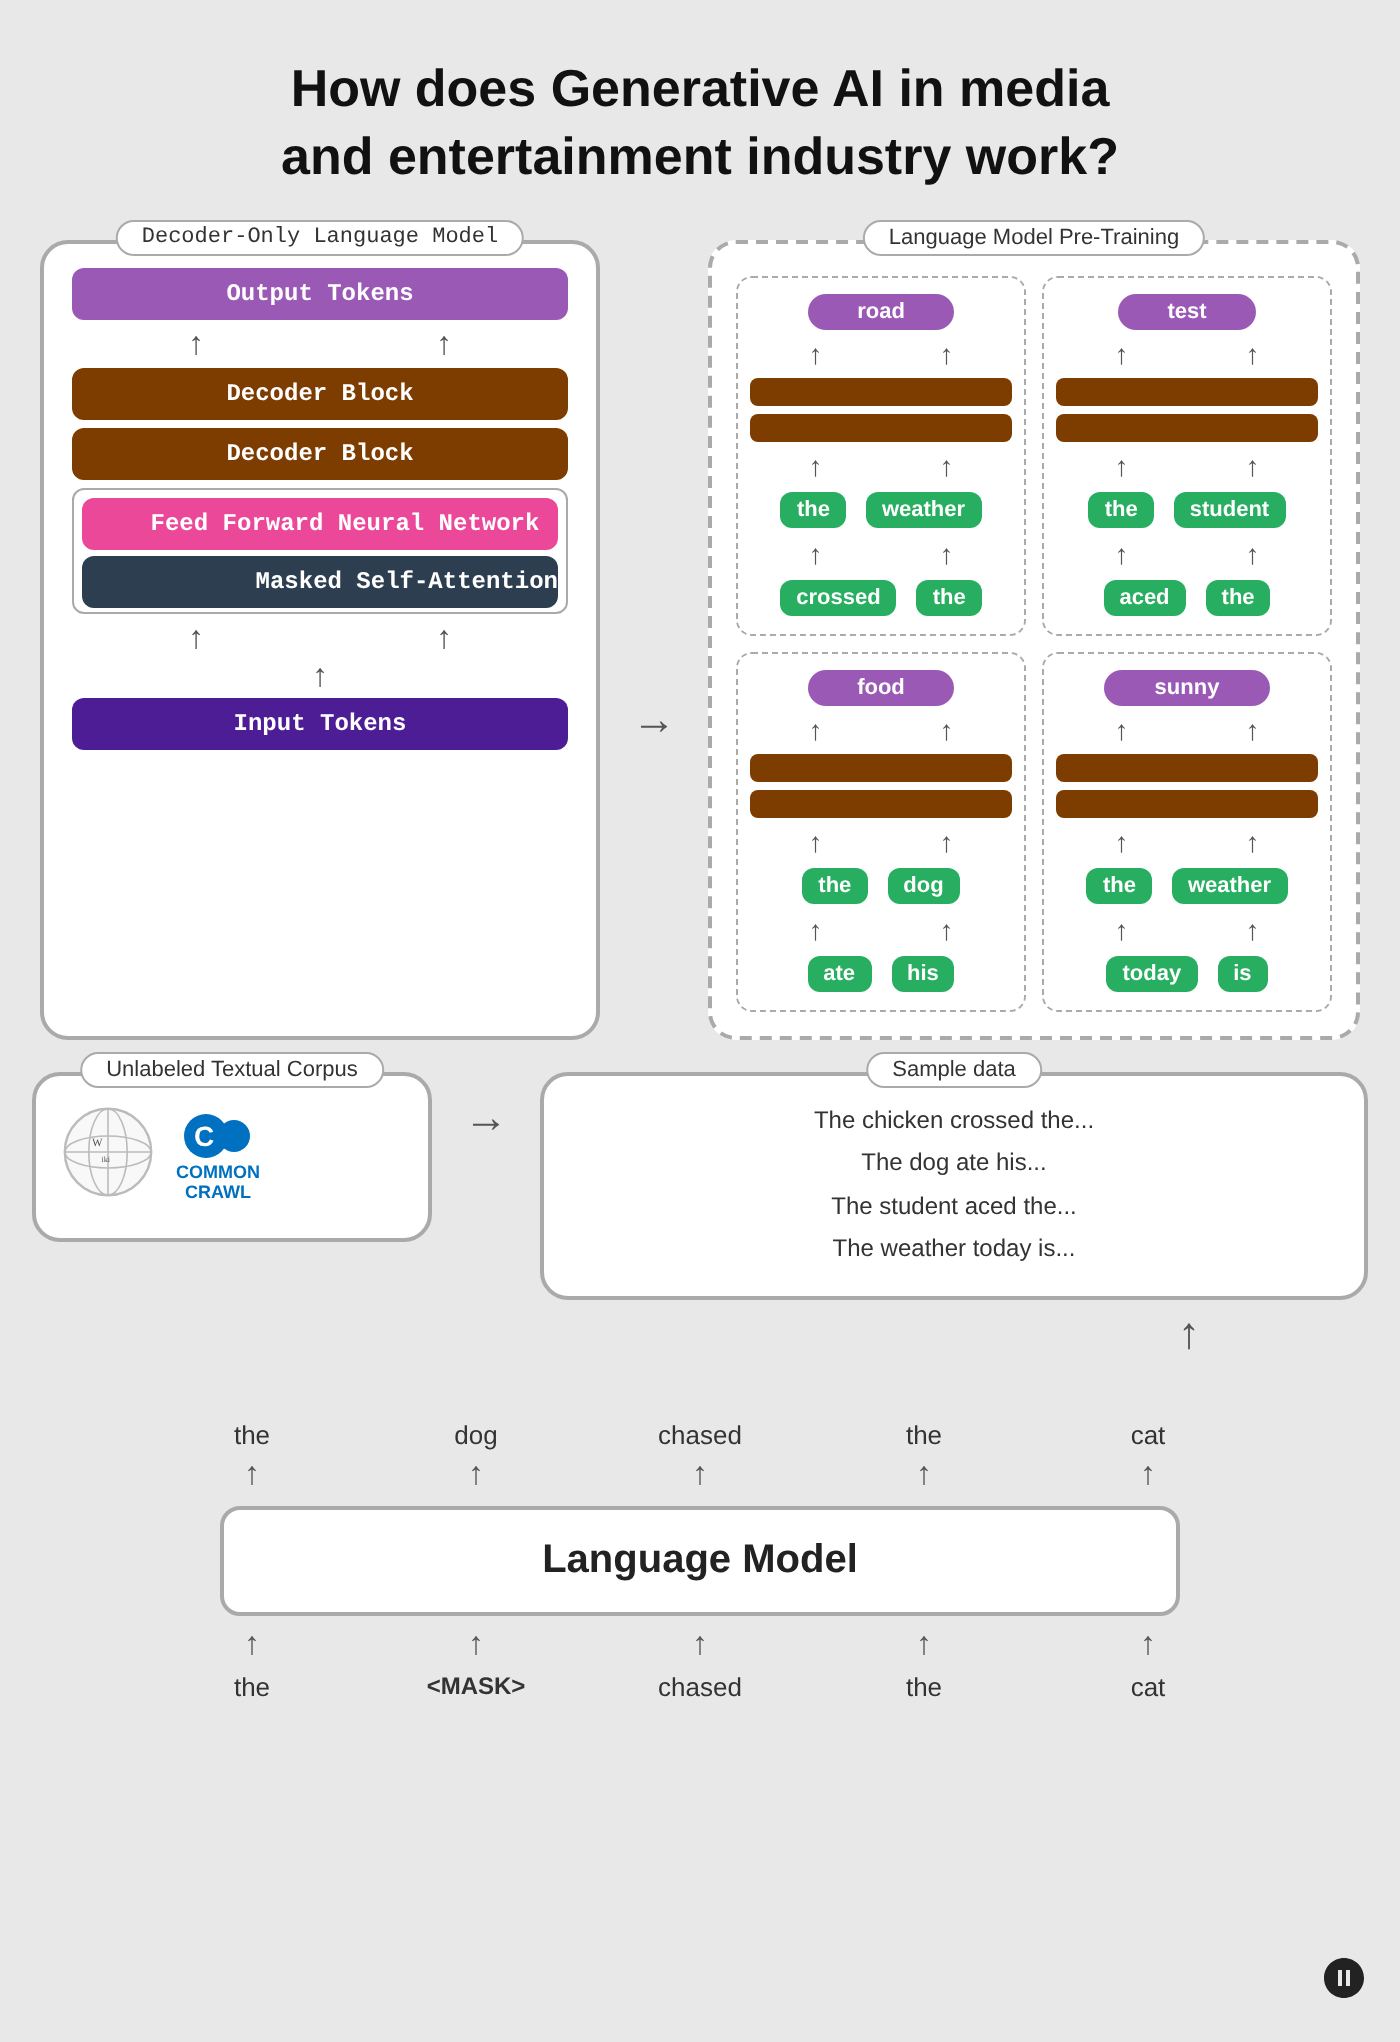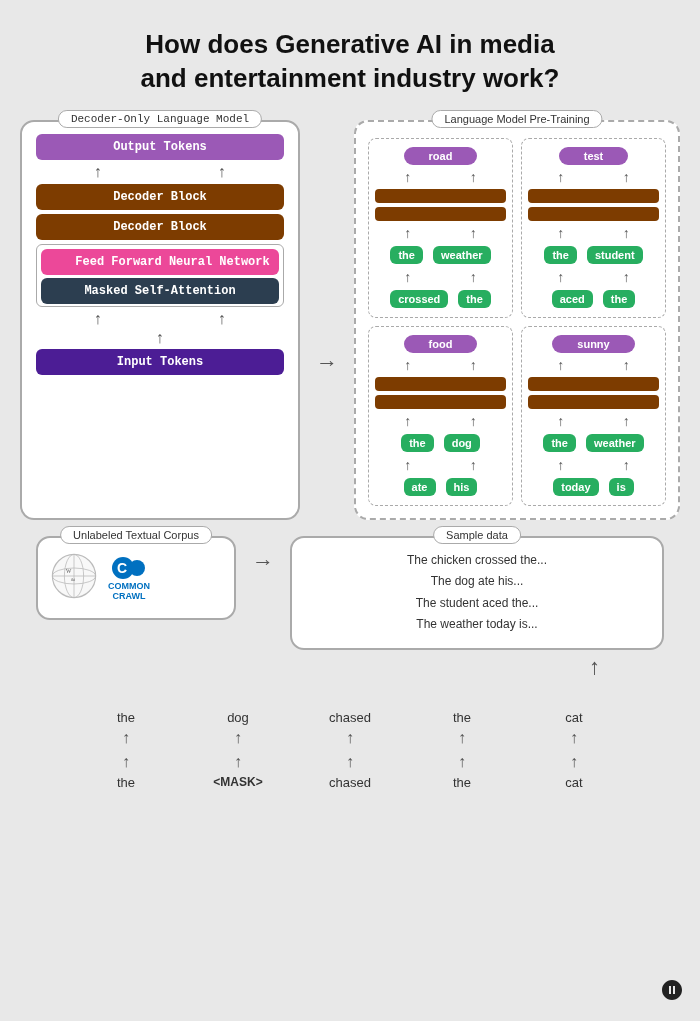--- a/index.html
+++ b/index.html
@@ -172,21 +172,21 @@
       font-size: 22px;
       color: #555;
       padding-top: 80px;
     }
 
     
     .bottom-section {
       display: flex;
       flex-direction: row;
       gap: 16px;
-      padding: 16px 36px 0;
+      padding: 16px 16px 0;
       align-items: flex-start;
       justify-content: flex-end;
     }
 
     .corpus-box {
       border: 2px solid #aaa;
       border-radius: 14px;
       background: white;
       padding: 14px 12px;
       width: 200px;
@@ -356,21 +356,21 @@
 
     <div class="layer-block layer-output">Output Tokens</div>
     <div class="arrow-up-double">
       <span>↑</span>
         <span>↑</span>
     </div>
     <div class="layer-block layer-decoder">Decoder Block</div>
     <div class="layer-block layer-decoder">Decoder Block</div>
     <div style="display:flex;flex-direction:column;border:1.5px solid #aaa;border-radius:6px;padding:4px 4px 2px;margin-bottom:4px;">
       <div class="layer-block layer-ffnn" style="margin-bottom:3px;">Feed Forward Neural Network</div>
-      <div class="layer-block layer-msa" style="margin-bottom:0;">Masked Self-Attention</div>
+      <div class="layer-block layer-msa" style="margin-bottom:0;text-align:right;">Masked Self-Attention</div>
     </div>
     <div class="arrow-up-double">
       <span>↑</span>
         <span>↑</span>
     </div>
     <div class="arrow-up">↑</div>
     <div class="layer-block layer-input">Input Tokens</div>
   </div>
 
   <div class="between-arrow">→</div>
@@ -542,20 +542,21 @@
   </div>
 
   <div class="lm-arrows-up">
     <span>↑</span>
       <span>↑</span>
       <span>↑</span>
       <span>↑</span>
       <span>↑</span>
   </div>
 
+  <div class="lm-box">Language Model</div>
 
   <div class="lm-arrows-down">
     <span>↑</span>
       <span>↑</span>
       <span>↑</span>
       <span>↑</span>
       <span>↑</span>
   </div>
 
   <div class="lm-bottom-tokens">

